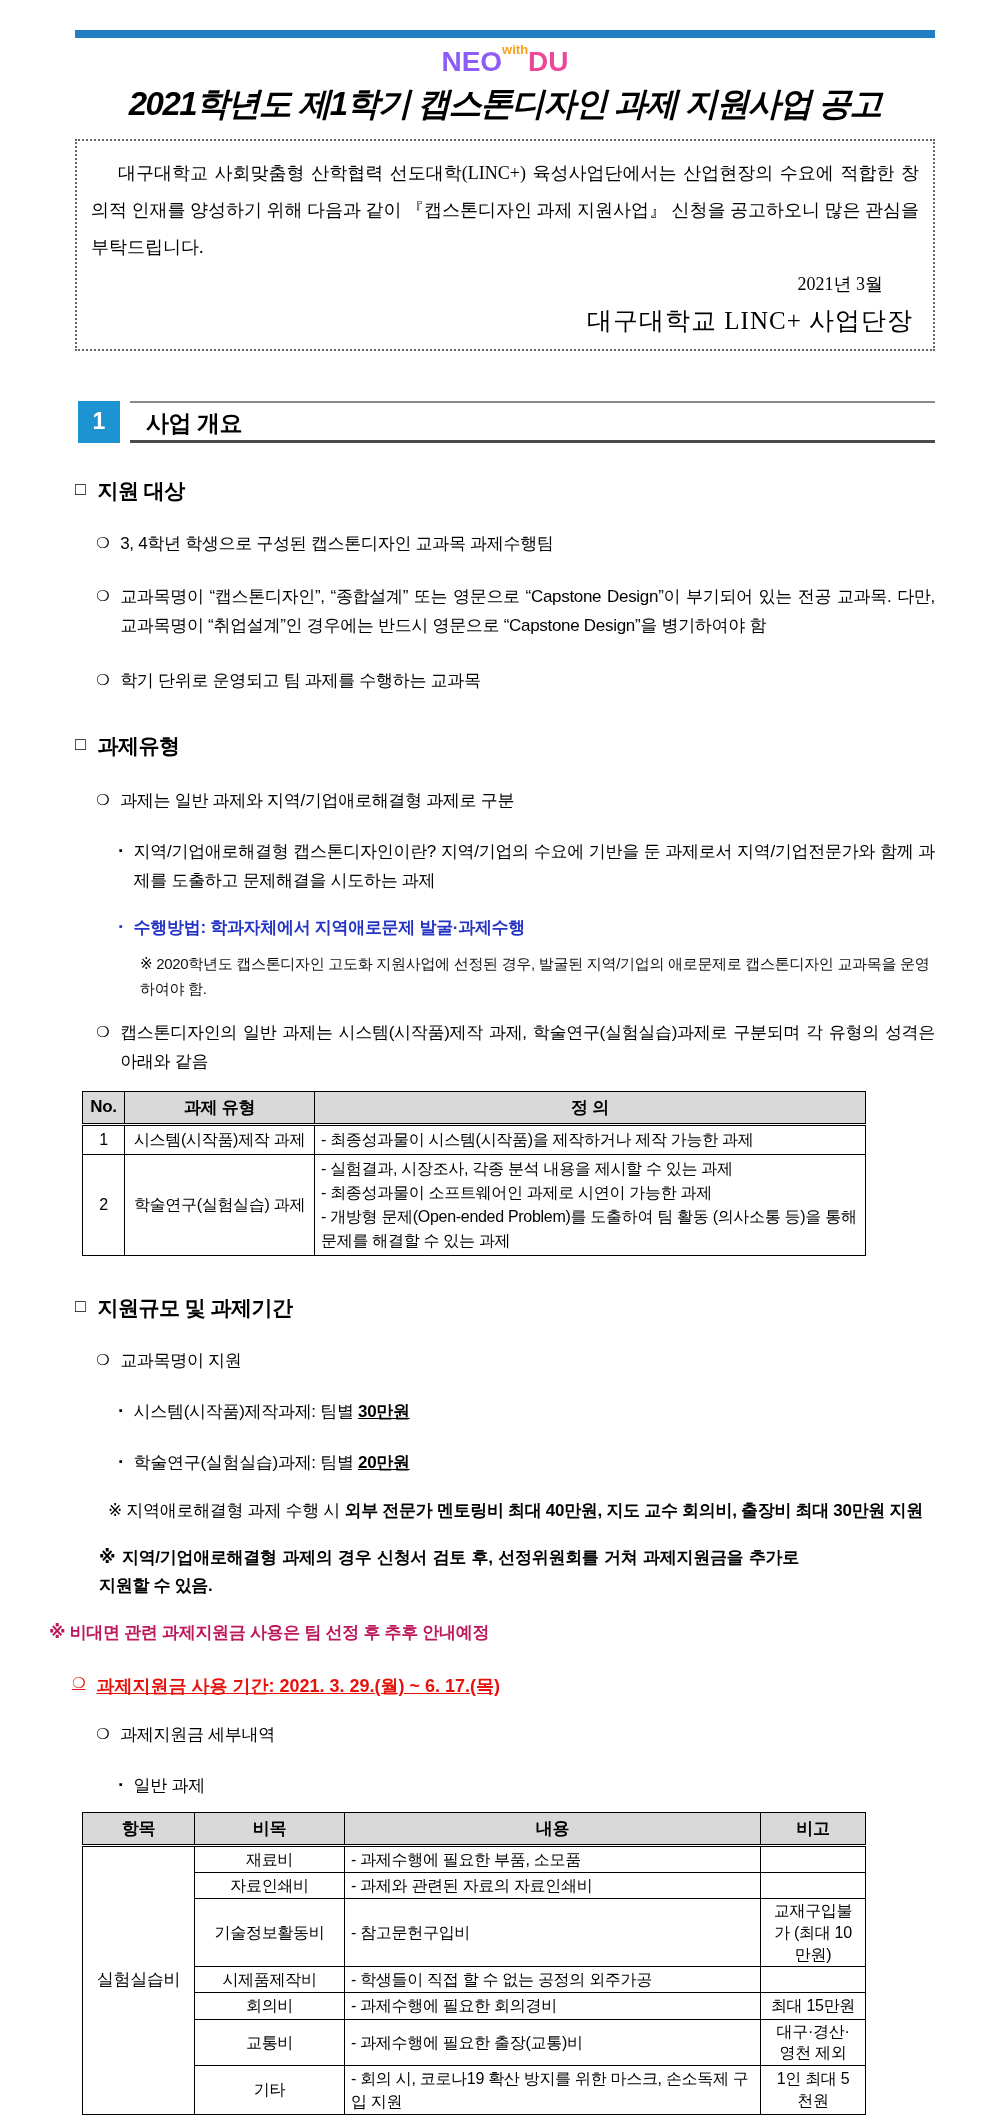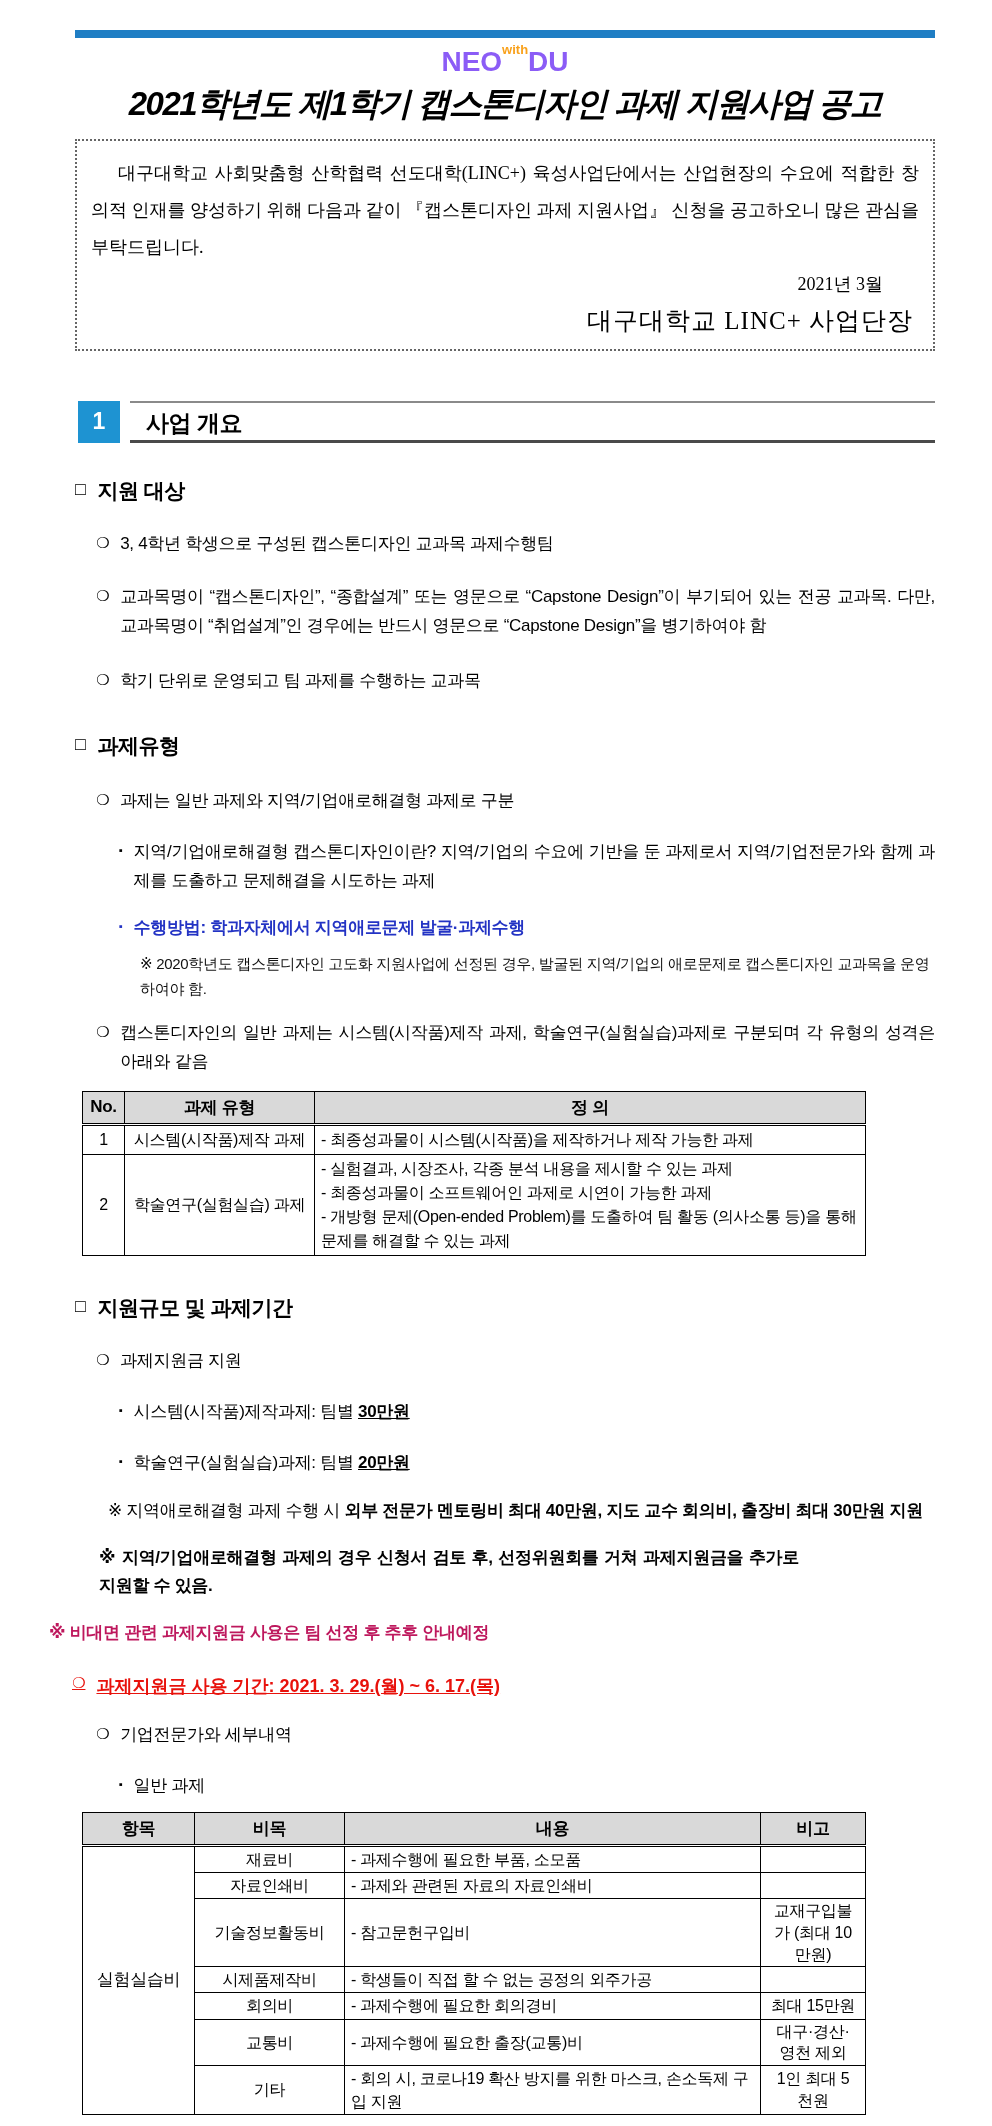--- a/index.html
+++ b/index.html
@@ -5,21 +5,21 @@
   html,body{margin:0;padding:0;background:#fff;}
   body{
     width:992px;height:2126px;overflow:hidden;
     font-family:"Liberation Sans","DejaVu Sans",sans-serif;color:#000;
   }
   .topbar{margin:30px 57px 0 75px;height:8px;background:#1F7EC4;}
   .logo-row{margin:6px 57px 0 75px;display:flex;justify-content:center;align-items:center;gap:10px;height:36px;}
   .logo{white-space:nowrap;font-weight:bold;letter-spacing:0;}
   .logo-neo{color:#8b5cf6;font-size:28px;}
   .logo-with{color:#F9A11B;font-size:13px;vertical-align:top;position:relative;top:-4px;}
-  .logo-du{color:#8b5cf6;font-size:28px;}
+  .logo-du{color:#ec4899;font-size:28px;}
   .program{color:#1B3A68;font-weight:bold;font-size:22px;letter-spacing:-0.5px;}
   .main-title{margin:2px 57px 0 75px;text-align:center;font-weight:bold;font-size:33px;letter-spacing:-1.5px;font-style:italic;}
   .notice-box{
     margin:12px 57px 0 75px;border:2px dotted #666;padding:14px 14px 12px;
     font-family:"Liberation Serif","DejaVu Serif",serif;
   }
   .notice-body{margin:0;font-size:18px;line-height:2.05;text-align:justify;text-indent:1.5em;}
   .notice-date{text-align:right;font-size:18px;margin-top:6px;padding-right:36px;}
   .notice-sign{text-align:right;font-size:25px;margin-top:8px;padding-right:6px;letter-spacing:1px;}
   .section-head{display:flex;margin:50px 57px 0 78px;}
@@ -154,21 +154,21 @@
   </tbody>
     </table>
 
   <div class="h2" style="margin-top:38px;">
     <span class="mk">□</span>
     <span>지원규모 및 과제기간</span>
   </div>
 
   <div class="oitem">
     <span class="mk">❍</span>
-    <span>과제지원금 지원</span>
+    <span>교과목명이 지원</span>
   </div>
 
   <div class="sqitem">
     <span class="mk">▪</span>
     <span><span>시스템(시작품)제작과제: 팀별 </span><span class="su">30만원</span></span>
   </div>
   <div class="sqitem">
     <span class="mk">▪</span>
     <span><span>학술연구(실험실습)과제: 팀별 </span><span class="su">20만원</span></span>
   </div>
@@ -181,21 +181,21 @@
 
   <div class="lgnote note3" style="margin-top:18px;">※ 비대면 관련 과제지원금 사용은 팀 선정 후 추후 안내예정</div>
 
   <div class="red-line">
     <span class="mk">❍</span>
     <span class="txt">과제지원금 사용 기간: 2021. 3. 29.(월) ~ 6. 17.(목)</span>
   </div>
 
   <div class="oitem" style="margin-top:22px;">
     <span class="mk">❍</span>
-    <span>기업전문가와 세부내역</span>
+    <span>과제지원금 세부내역</span>
   </div>
 
   <div class="sqitem">
     <span class="mk">▪</span>
     <span>일반 과제</span>
   </div>
 
   <table class="t2">
     <colgroup>
         <col style="width:112px;">

